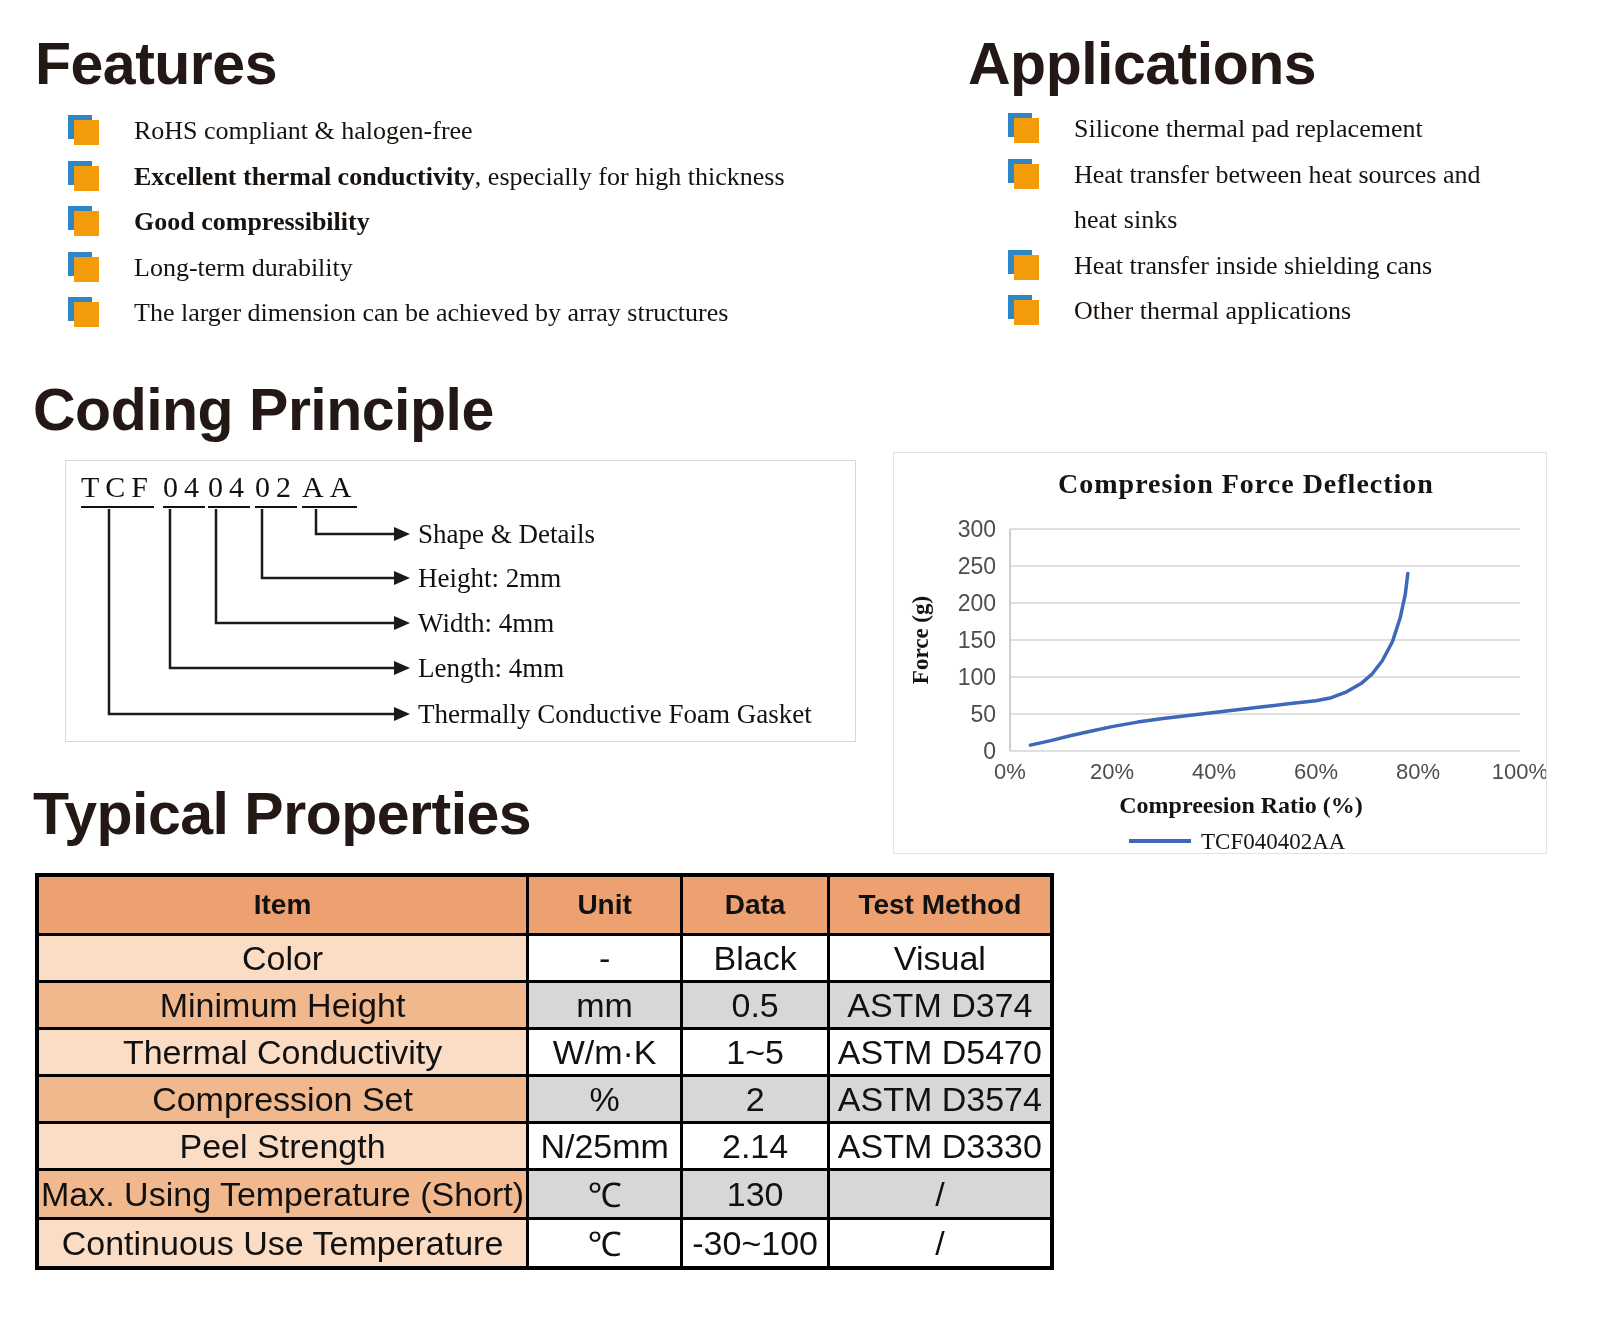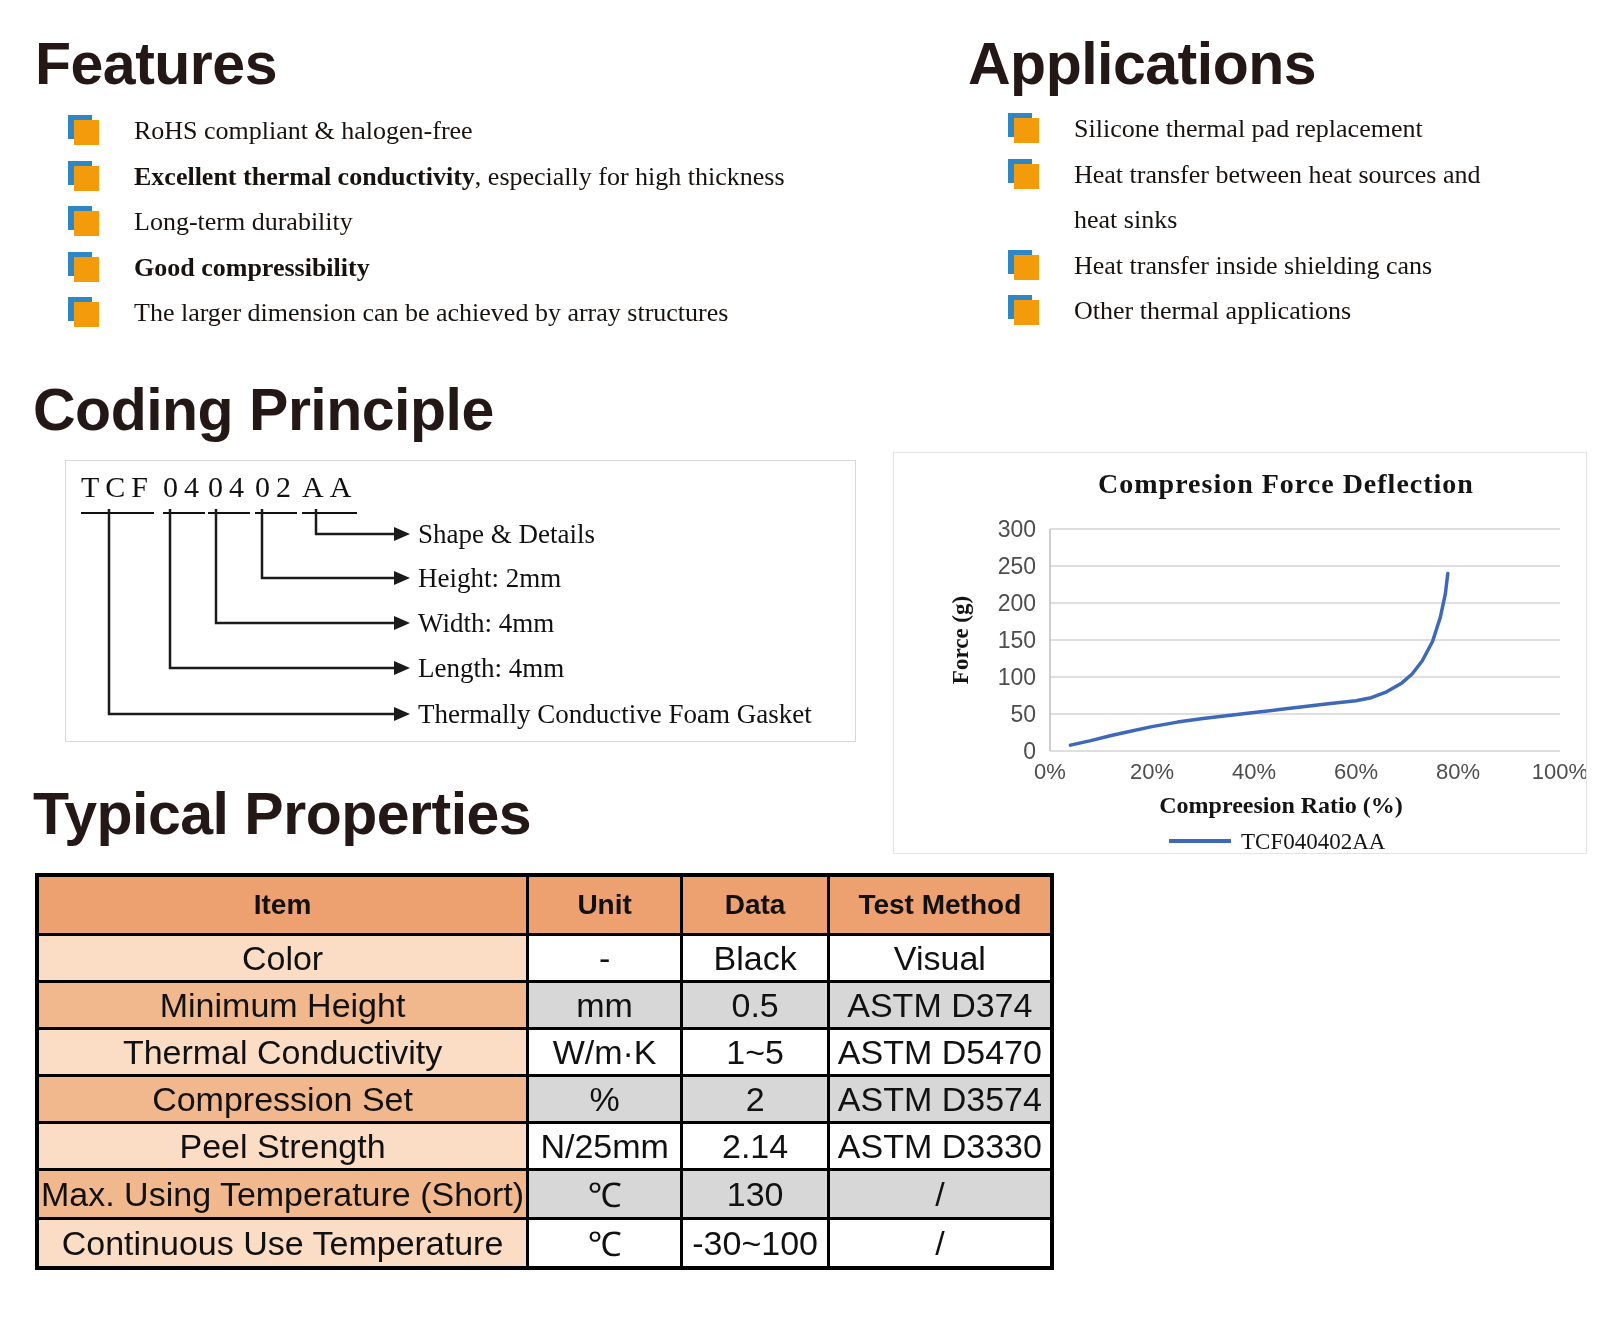--- a/index.html
+++ b/index.html
@@ -44,34 +44,34 @@
     position:absolute;left:65px;top:460px;width:789px;height:280px;
     border:1px solid #d9d9d9;background:#fff;
   }
   .code-seg{
     position:absolute;top:10px;
     font-family:"Liberation Serif",serif;
     font-size:30px;line-height:32px;
     letter-spacing:6px;
     color:#111;
     border-bottom:2px solid #111;
-    padding-bottom:9px;
+    padding-bottom:3px;
   }
   #conn-svg{position:absolute;left:0;top:0;}
   #conn-svg line, #conn-svg path{stroke:#1a1a1a;stroke-width:2.5;fill:none;}
   #conn-svg polygon{fill:#1a1a1a;}
   .code-label{
     position:absolute;left:352px;transform:translateY(-50%);
     font-family:"Liberation Serif",serif;
     font-size:27px;color:#111;white-space:nowrap;
   }
   
   #chart-panel{
     position:absolute;left:893px;top:452px;width:652px;height:400px;
-    border:1px solid #e4e4e4;background:#fff;padding-left:40px;
+    border:1px solid #e4e4e4;background:#fff;
   }
   .chart-title{font-family:"Liberation Serif",serif;font-weight:bold;font-size:28px;fill:#141414;text-anchor:middle;letter-spacing:1px;}
   .axis-title{font-family:"Liberation Serif",serif;font-weight:bold;font-size:23px;fill:#141414;text-anchor:middle;}
   .ytick{font-family:"Liberation Sans",sans-serif;font-size:23px;fill:#4d4d4d;text-anchor:end;}
   .xtick{font-family:"Liberation Sans",sans-serif;font-size:22px;fill:#4d4d4d;text-anchor:middle;}
   .gridline{stroke:#bfbfbf;stroke-width:1.2;}
   .axisline{stroke:#bfbfbf;stroke-width:1.5;}
   #curve{fill:none;stroke:#3e68b8;stroke-width:3.5;stroke-linejoin:round;stroke-linecap:round;}
   .legend-line{stroke:#3e68b8;stroke-width:4;}
   .legend-text{font-family:"Liberation Serif",serif;font-size:23px;fill:#141414;}
@@ -112,25 +112,25 @@
   <div class="bitem">
     <span class="bullet-ic"></span>
     <span class="btext"><span class="b"></span><span>RoHS compliant &amp; halogen-free</span></span>
   </div>
   <div class="bitem">
     <span class="bullet-ic"></span>
     <span class="btext"><span class="b">Excellent thermal conductivity</span><span>, especially for high thickness</span></span>
   </div>
   <div class="bitem">
     <span class="bullet-ic"></span>
+    <span class="btext"><span class="b">Good compressibility</span><span></span></span>
+  </div>
+  <div class="bitem">
+    <span class="bullet-ic"></span>
     <span class="btext"><span class="b"></span><span>Long-term durability</span></span>
-  </div>
-  <div class="bitem">
-    <span class="bullet-ic"></span>
-    <span class="btext"><span class="b">Good compressibility</span><span></span></span>
   </div>
   <div class="bitem">
     <span class="bullet-ic"></span>
     <span class="btext"><span class="b"></span><span>The larger dimension can be achieved by array structures</span></span>
   </div>
 </div>
 
 <div class="h1" style="left:968px;top:30px;">Applications</div>
 
 <div class="blist" style="left:1008px;top:106px;width:515px;">

